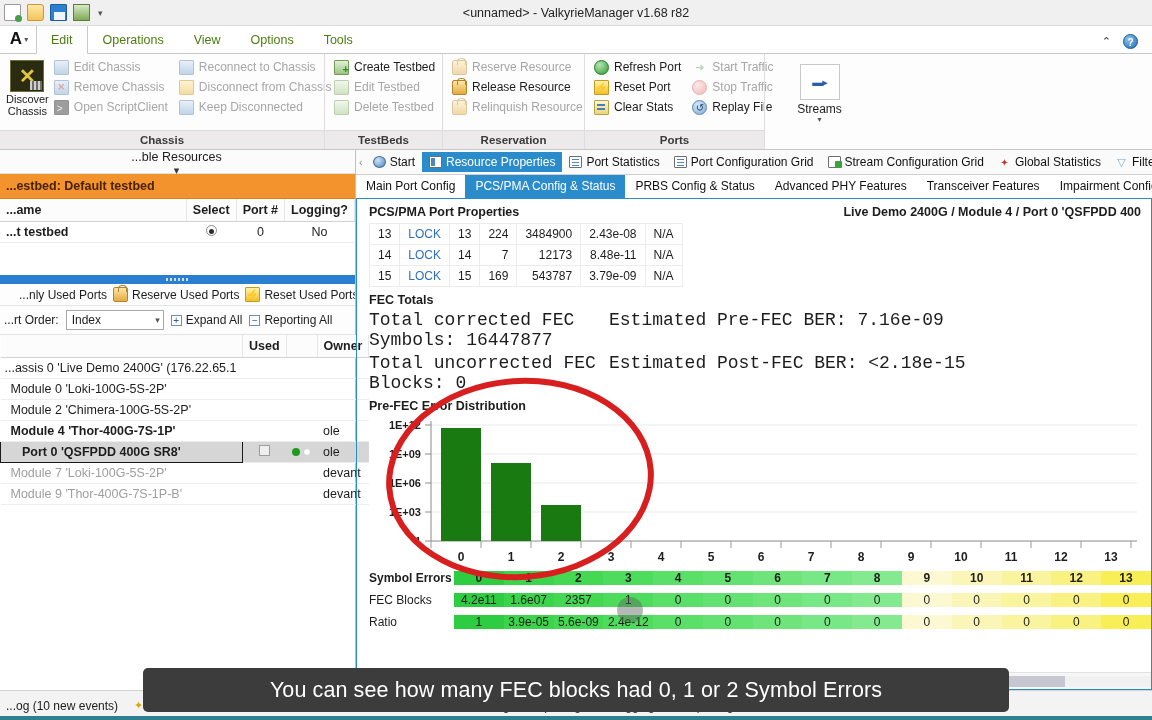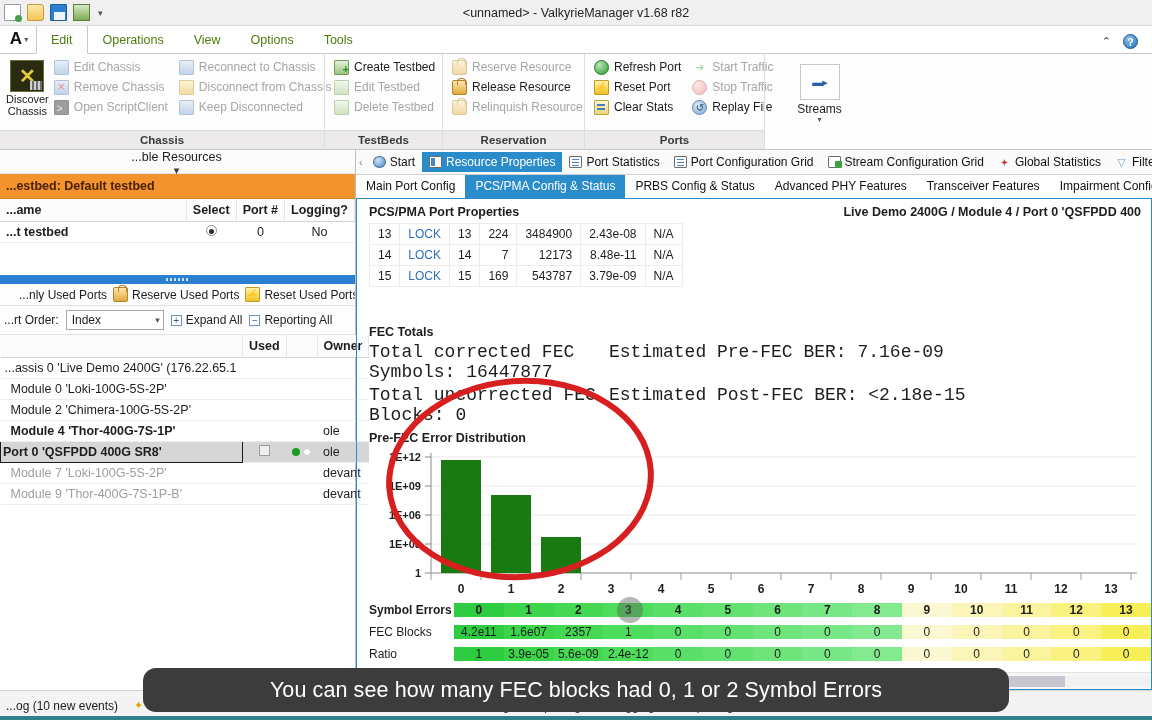--- a/index.html
+++ b/index.html
@@ -160,21 +160,21 @@
   }
   .selectbox .cv { font-size:9px; color:#555; }
   .expbtn { display:inline-flex; align-items:center; gap:4px; }
   .boxico { width:11px;height:11px;border:1px solid #6f8fb5;display:inline-flex;align-items:center;justify-content:center;
     font-size:10px;line-height:9px;color:#2a5f9e;background:#fff;}
   .res-table td.name { padding-left:4px; }
   .res-table tr.dim td { color:#9e9e9e; }
   .res-table tr.bold td { font-weight:bold; }
   .res-table tr.sel td { background:#d6d6d6; }
   .res-table tr.sel td.name {
-    border:1.5px solid #1a1a1a; font-weight:bold; padding-left:2px;
+    border:1.5px solid #1a1a1a; font-weight:bold; padding-left:21px;
   }
   .chk { width:11px;height:11px;border:1px solid #9c9c9c;background:#efefef;display:inline-block; }
   .dotg{ width:8px;height:8px;border-radius:50%;background:#1e9b1e;display:inline-block;margin-right:3px;}
   .dotgr{ width:8px;height:8px;border-radius:50%;background:#fff;border:1px solid #cfcfcf;display:inline-block;}
   
   .rightpanel { flex:1; display:flex; flex-direction:column; background:#fff; min-width:0; }
   .doctabs {
     display:flex; align-items:center; height:25px; background:#fafafa;
     border-bottom:1px solid #cfcfcf; font-size:12px; gap:0; overflow:hidden; white-space:nowrap;
   }
@@ -200,21 +200,21 @@
   .panelbody { flex:1; position:relative; padding:6px 0 0 0; overflow:hidden;
     border:1px solid #2b8ccc; border-top:none; margin:0; }
   .sect-head { display:flex; align-items:baseline; padding:0 10px 4px 12px; }
   .sect-title { font-weight:bold; font-size:12.5px; }
   .sect-right { margin-left:auto; font-weight:bold; font-size:12.5px; white-space:nowrap; }
   .lanetbl { border-collapse:collapse; font-size:12px; margin-left:12px; border:1px solid #e1e1e1; }
   .lanetbl td { border:1px solid #ececec; padding:3px 8px; text-align:right; white-space:nowrap; }
   .lanetbl td.lock { color:#2f6fbf; text-align:center; }
   .lanetbl td.na { text-align:center; }
   .fec-sec { padding:6px 0 0 12px; }
-  .fec-title { font-weight:bold; font-size:12.5px; margin-bottom:3px;margin-top:32px; }
+  .fec-title { font-weight:bold; font-size:12.5px; margin-bottom:3px; }
   .fec-line { display:flex; font-size:18px; margin-bottom:3px;font-family:Liberation Mono, monospace; }
   .fec-line .l1 { width:240px; }
   .chart-title{ font-weight:bold; font-size:12.5px; margin:6px 0 2px 12px;}
   .chartwrap { position:relative; height:150px; margin-left:12px; }
   .symtbl { margin-left:12px; margin-top:2px; font-size:12px; }
   .symrow { display:flex; align-items:center; height:22px; }
   .symlabel { width:85px; font-weight:bold; white-space:nowrap; }
   .symlabel.norm { font-weight:normal; }
   .symcells { display:flex; flex:1; }
   .symcell { flex:1 1 0; text-align:center; min-width:0; }
@@ -246,21 +246,21 @@
   .sb-comm{ background:transparent;}
   .sb-comm:after{content:"✹";position:absolute;inset:0;color:#2e7d32;font-size:11px;display:flex;align-items:center;justify-content:center;}
   .sb-sched{ background:#fff;border:1px solid #7a7a7a;}
   .sb-sched:after{content:"";position:absolute;left:1px;top:3px;right:1px;height:1px;background:#6a9ed0;box-shadow:0 3px 0 #6a9ed0;}
   .sb-cap:after{content:"⟁";position:absolute;inset:0;color:#2b5fa5;font-size:11px;display:flex;align-items:center;justify-content:center;}
   .sb-log{ background:#fff;border:1px solid #7a7a7a;}
   .sb-log:after{content:"";position:absolute;left:1px;top:2px;right:1px;height:1px;background:#4d85bf;box-shadow:0 3px 0 #4d85bf,0 6px 0 #4d85bf;}
   
   .caption {
     position:absolute; left:143px; bottom:8px; width:866px; height:44px;
-    background:#3c3c3c; border-radius:13px; color:#fff;
+    background:#3c3c3c; border-radius:5px; color:#fff;
     display:flex; align-items:center; justify-content:center;
     font-size:21.5px; letter-spacing:.1px;
   }
   
   .framebar{ position:absolute; left:0; width:1152px; height:4px; background:#2f7f8f; }
   .framebar.top{ top:0; }
   .framebar.bot{ bottom:0; }
 </style>
 </head>
 <body>

